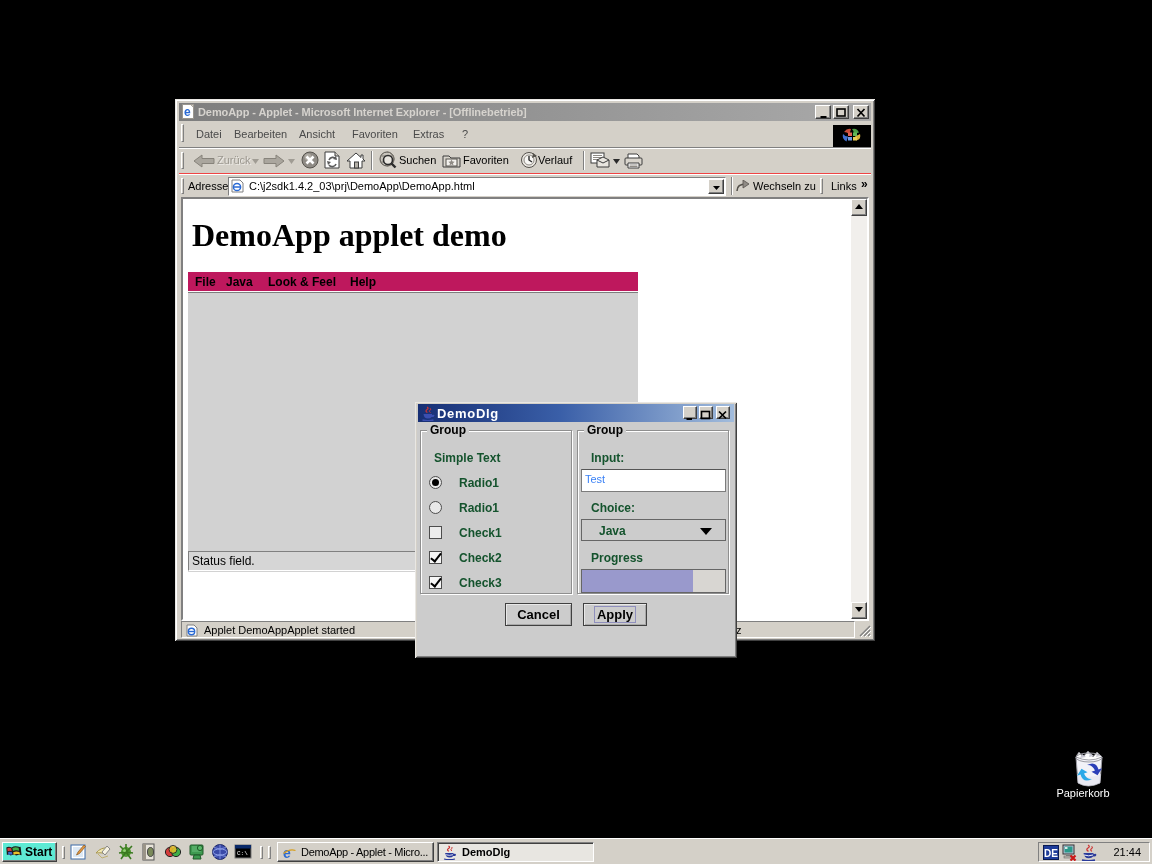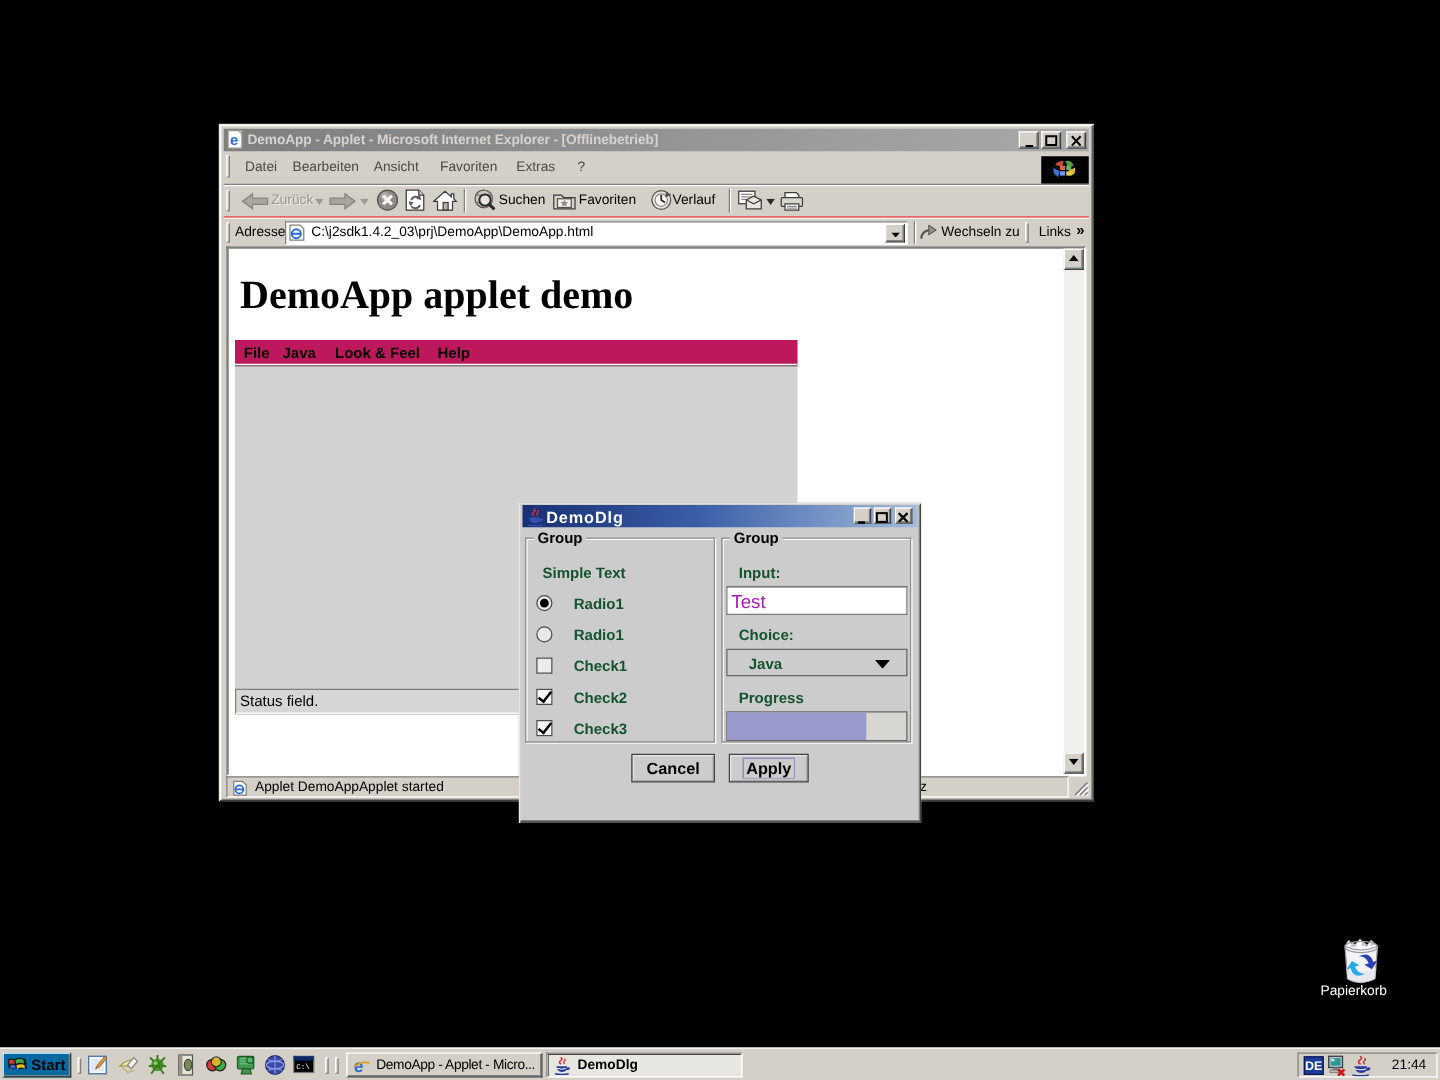--- a/index.html
+++ b/index.html
@@ -57,34 +57,34 @@
 .dbtn { width:14px; height:13px; background:#d4d0c8; border:1px solid; border-color:#fff #404040 #404040 #fff; box-shadow: inset -1px -1px 0 #808080; }
 #dlg-content { position:absolute; left:3px; top:20px; width:316px; height:216px; background:#ccc; }
 .group { position:absolute; border:1px solid #8f8f8f; box-shadow:1px 1px 0 #fff inset, 1px 1px 0 #fff; }
 .group .glabel { position:absolute; left:6px; top:-8px; background:#ccc; padding:0 3px; font-weight:bold; font-size:12px; color:#000; }
 .b12 { font-weight:bold; font-size:12px; color:#14532d;margin-left:10px; }
 .radio { position:absolute; width:13px; height:13px; border-radius:50%; border:1px solid #4d4d4d; background:#e8e8e8; }
 .radio.sel::after { content:""; position:absolute; left:2px; top:2px; width:7px; height:7px; border-radius:50%; background:#000; }
 .check { position:absolute; width:13px; height:13px; border:1px solid #4d4d4d; background:#ececec; }
 .check.on { background:#f6f6f6; }
 .check.on::after { content:""; position:absolute; left:3px; top:-1px; width:4px; height:9px; border:solid #000; border-width:0 2px 2px 0; transform:rotate(38deg); }
-.tfield { position:absolute; background:#fff; border:1px solid #7c7c7c; border-top-color:#555; font-size:15px; color:#a21caf; padding:3px 0 0 3px; }
+.tfield { position:absolute; background:#fff; border:1px solid #7c7c7c; border-top-color:#555; font-size:11px; color:#3b82f6; padding:3px 0 0 3px; }
 .combo { position:absolute; background:#ccc; border:1px solid #666; }
 .pbar { position:absolute; border:1px solid #666; background:#d8d6d2; }
 .pfill { position:absolute; left:0; top:0; height:100%; background:#9999cc; }
 .mbtn { position:absolute; background:#ccc; border:1px solid #404040; box-shadow: inset 1px 1px 0 #e8e8e8, inset -1px -1px 0 #a8a8a8; text-align:center; font-weight:bold; font-size:13px; color:#000; }
 #jaw { position:absolute; left:2px; bottom:4px; width:316px; height:15px; background:#dcdad6; border:1px solid #909090; font-size:12px; color:#000; padding:0 0 0 3px; }
 
 
 #bin { position:absolute; left:1056px; top:748px; width:56px; height:56px; text-align:center; }
 #binlabel { position:absolute; left:1040px; top:787px; width:86px; text-align:center; color:#fff; font-size:11px; }
 
 
 #taskbar { position:absolute; left:0; top:838px; width:1152px; height:26px; background:#d4d0c8; border-top:1px solid #fff; }
-#startbtn { position:absolute; left:2px; top:3px; width:55px; height:20px; background:#0369a1; border:1px solid; border-color:#fff #404040 #404040 #fff; box-shadow: inset -1px -1px 0 #808080; display:flex; align-items:center; }
+#startbtn { position:absolute; left:2px; top:3px; width:55px; height:20px; background:#5eead4; border:1px solid; border-color:#fff #404040 #404040 #fff; box-shadow: inset -1px -1px 0 #808080; display:flex; align-items:center; }
 #startbtn span { font-weight:bold; font-size:12px; margin-left:2px; }
 .qicon { position:absolute; top:4px; width:18px; height:18px; }
 .taskbtn { position:absolute; top:3px; height:20px; background:#d4d0c8; border:1px solid; border-color:#fff #404040 #404040 #fff; box-shadow: inset -1px -1px 0 #808080; font-size:11px; display:flex; align-items:center; white-space:nowrap; overflow:hidden; }
 .taskbtn.active { background:#e8e6e1; border-color:#808080 #fff #fff #808080; box-shadow: inset 1px 1px 0 #404040; font-weight:bold; }
 #tray { position:absolute; right:2px; top:3px; width:112px; height:20px; border:1px solid; border-color:#808080 #fff #fff #808080; display:flex; align-items:center; }
 #clock { position:absolute; right:8px; font-size:11px; color:#000; }
 </style>
 </head>
 <body>
 

